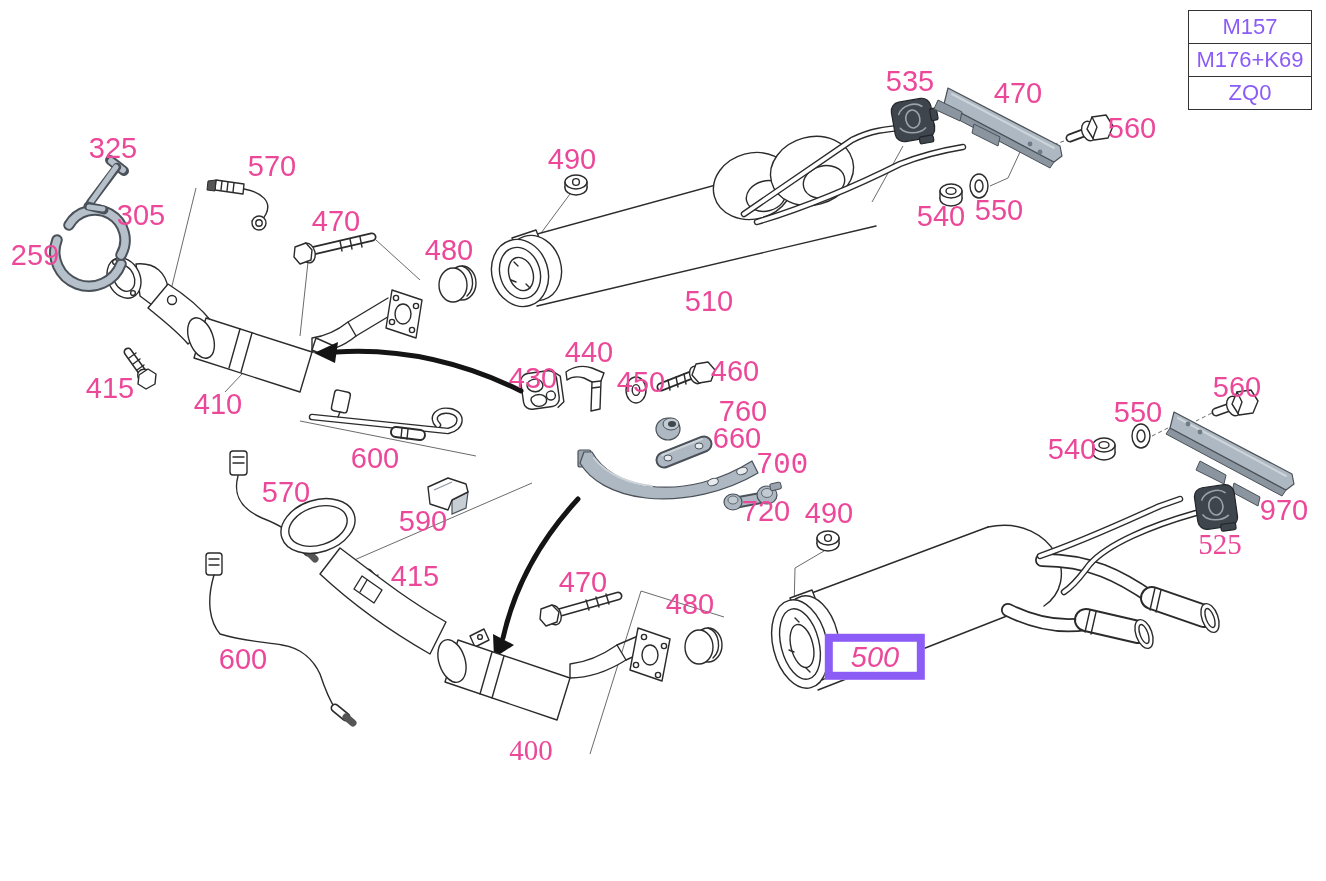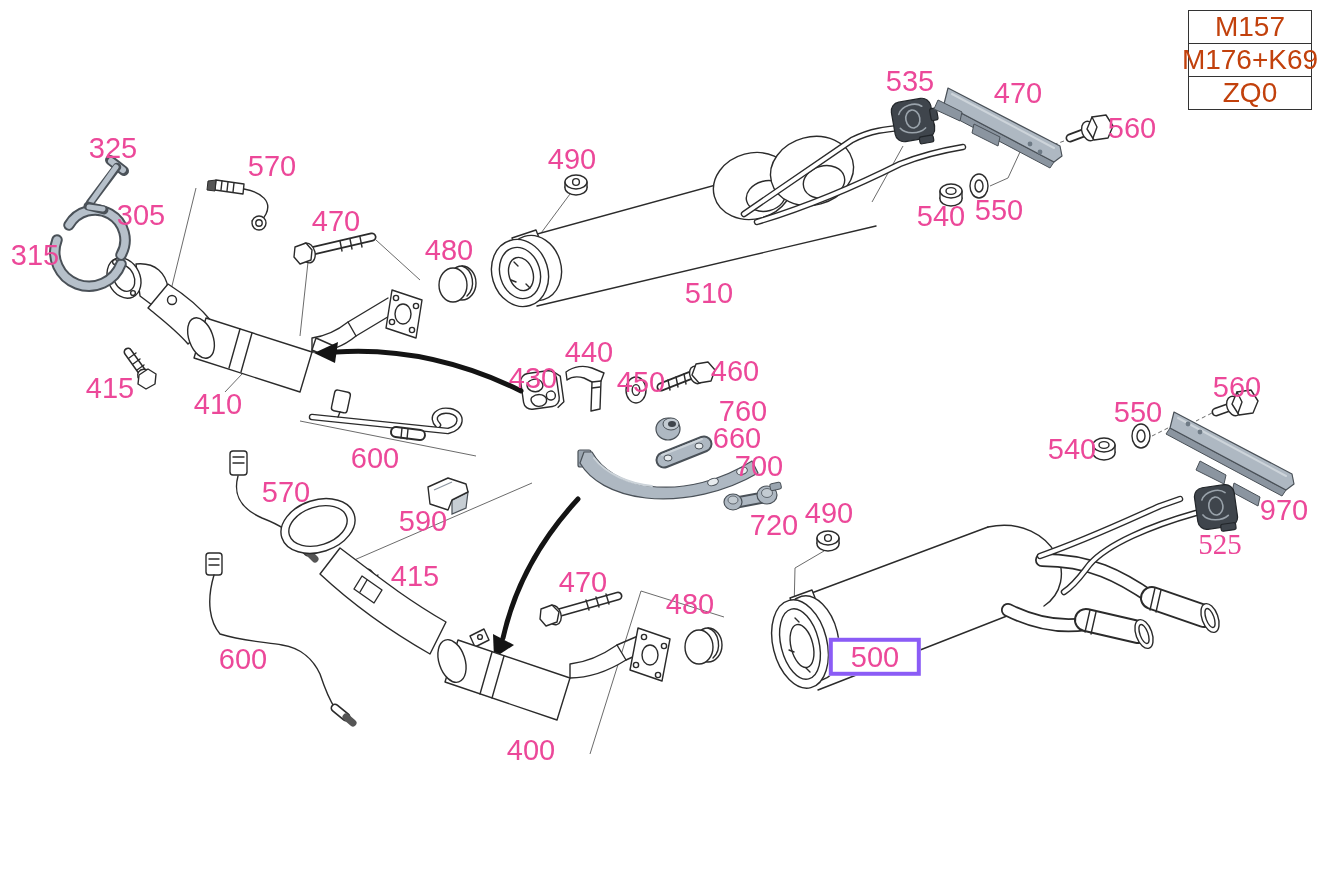--- a/index.html
+++ b/index.html
@@ -19,26 +19,26 @@
   .tube-o{fill:none;stroke:#2b2b2b;stroke-width:6.5;stroke-linecap:round;stroke-linejoin:round;}
   .tube-i{fill:none;stroke:#ffffff;stroke-width:3.8;stroke-linecap:round;stroke-linejoin:round;}
   .bolt-o{fill:none;stroke:#2b2b2b;stroke-width:9;stroke-linecap:round;}
   .bolt-i{fill:none;stroke:#ffffff;stroke-width:5.6;stroke-linecap:round;}
   .arrow{fill:none;stroke:#141414;stroke-width:5;stroke-linecap:round;}
   .arrowhead{fill:#141414;stroke:none;}
   
   #labels-layer{position:absolute;left:0;top:0;width:100%;height:100%;pointer-events:none;}
   .part-label{position:absolute;transform:translate(-50%,-50%);font-size:29px;color:#ec4899;
               white-space:nowrap;pointer-events:auto;line-height:1.05;}
-  .part-label.highlighted{border:4px solid #8b5cf6;padding:0 18px;background:#fff;}
+  .part-label.highlighted{border:8px solid #8b5cf6;padding:0 18px;background:#fff;font-style:italic;}
   
   .legend{position:absolute;left:1188px;top:10px;width:122px;border:1.5px solid #333;
           background:#fff;}
   .legend-row{height:32px;display:flex;align-items:center;justify-content:center;
-              font-size:28px;color:#c2410c;border-bottom:1.5px solid #333;}
+              font-size:22px;color:#8b5cf6;border-bottom:1.5px solid #333;}
   .legend-row:last-child{border-bottom:none;}
 </style>
 </head>
 <body>
 
 <div class="stage">
 
 <svg class="art" width="1326" height="881" viewBox="0 0 1326 881">
 
   <g>
@@ -403,56 +403,56 @@
     <ellipse class="wh" cx="1104" cy="453" rx="11" ry="7"></ellipse>
     <path class="wh" d="M 1093 453 L 1093 445 L 1115 445 L 1115 453"></path>
     <ellipse class="wh" cx="1104" cy="445" rx="11" ry="7"></ellipse>
     <ellipse class="ln" cx="1104" cy="445" rx="5" ry="3.4"></ellipse>
   </g>
 </svg>
 
 <div id="labels-layer">
       <div class="part-label" style="left: 113px; top: 148px;">325</div>
       <div class="part-label" style="left: 141px; top: 215px;">305</div>
-      <div class="part-label" style="left: 35px; top: 255px;">315</div>
+      <div class="part-label" style="left: 35px; top: 255px;">259</div>
       <div class="part-label" style="left: 272px; top: 166px;">570</div>
       <div class="part-label" style="left: 336px; top: 221px;">470</div>
       <div class="part-label" style="left: 449px; top: 250px;">480</div>
       <div class="part-label" style="left: 572px; top: 159px;">490</div>
-      <div class="part-label" style="left: 709px; top: 293px;">510</div>
+      <div class="part-label" style="left: 709px; top: 301px;">510</div>
       <div class="part-label" style="left: 910px; top: 81px;">535</div>
       <div class="part-label" style="left: 1018px; top: 93px;">470</div>
       <div class="part-label" style="left: 1132px; top: 128px;">560</div>
       <div class="part-label" style="left: 941px; top: 216px;">540</div>
       <div class="part-label" style="left: 999px; top: 210px;">550</div>
       <div class="part-label" style="left: 110px; top: 388px;">415</div>
       <div class="part-label" style="left: 218px; top: 404px;">410</div>
       <div class="part-label" style="left: 375px; top: 458px;">600</div>
       <div class="part-label" style="left: 533px; top: 354px; margin-top: 24px;">430</div>
       <div class="part-label" style="left: 589px; top: 352px;">440</div>
       <div class="part-label" style="left: 641px; top: 361px; margin-top: 21px;">450</div>
       <div class="part-label" style="left: 735px; top: 371px;">460</div>
       <div class="part-label" style="left: 743px; top: 411px;">760</div>
       <div class="part-label" style="left: 737px; top: 438px;">660</div>
-      <div class="part-label" style="left: 759px; top: 466px;">700</div>
-      <div class="part-label" style="left: 766px; top: 525px; margin-left: 8px;">720</div>
+      <div class="part-label" style="left: 782px; top: 466px; font-family: Liberation Mono, monospace;">700</div>
+      <div class="part-label" style="left: 766px; top: 511px;">720</div>
       <div class="part-label" style="left: 286px; top: 492px;">570</div>
       <div class="part-label" style="left: 423px; top: 521px;">590</div>
       <div class="part-label" style="left: 415px; top: 576px;">415</div>
       <div class="part-label" style="left: 583px; top: 582px;">470</div>
       <div class="part-label" style="left: 690px; top: 604px;">480</div>
       <div class="part-label" style="left: 829px; top: 513px;">490</div>
       <div class="part-label highlighted" style="left: 875px; top: 657px;">500</div>
       <div class="part-label" style="left: 1284px; top: 510px;">970</div>
       <div class="part-label" style="left: 1220px; top: 544px; font-family: Liberation Serif, serif;">525</div>
       <div class="part-label" style="left: 1237px; top: 387px;">560</div>
       <div class="part-label" style="left: 1138px; top: 412px;">550</div>
       <div class="part-label" style="left: 1072px; top: 449px;">540</div>
       <div class="part-label" style="left: 243px; top: 659px;">600</div>
-      <div class="part-label" style="left: 531px; top: 750px;">400</div>
+      <div class="part-label" style="left: 531px; top: 750px; font-family: Liberation Serif, serif;">400</div>
     </div>
 
 <div class="legend">
   <div class="legend-row">M157</div>
   <div class="legend-row">M176+K69</div>
   <div class="legend-row">ZQ0</div>
 </div>
 
 </div>
 

